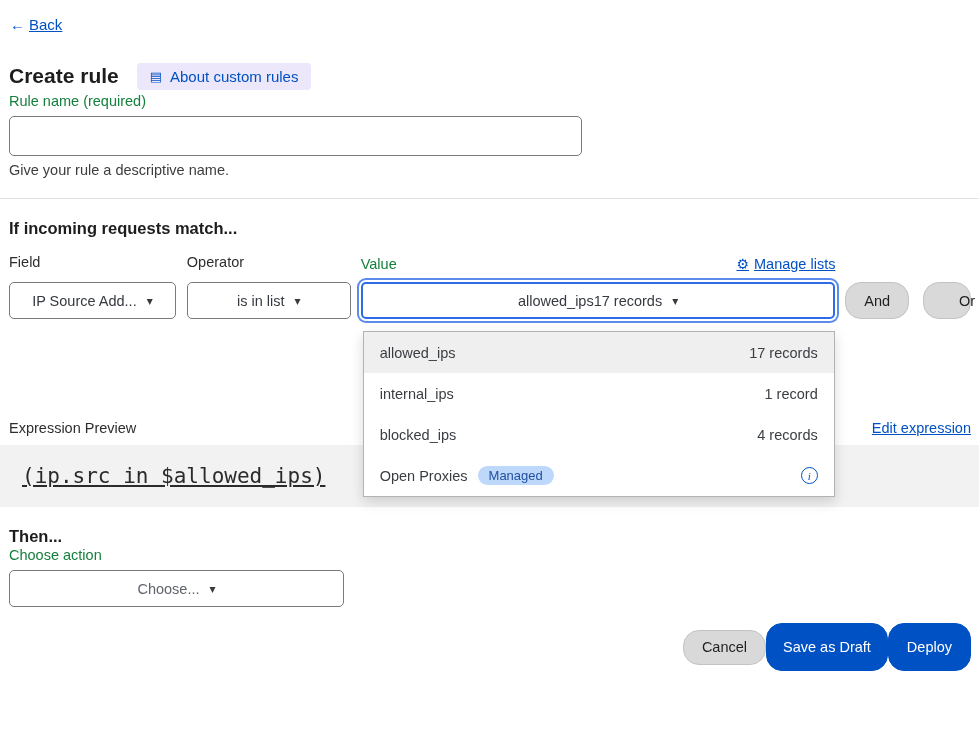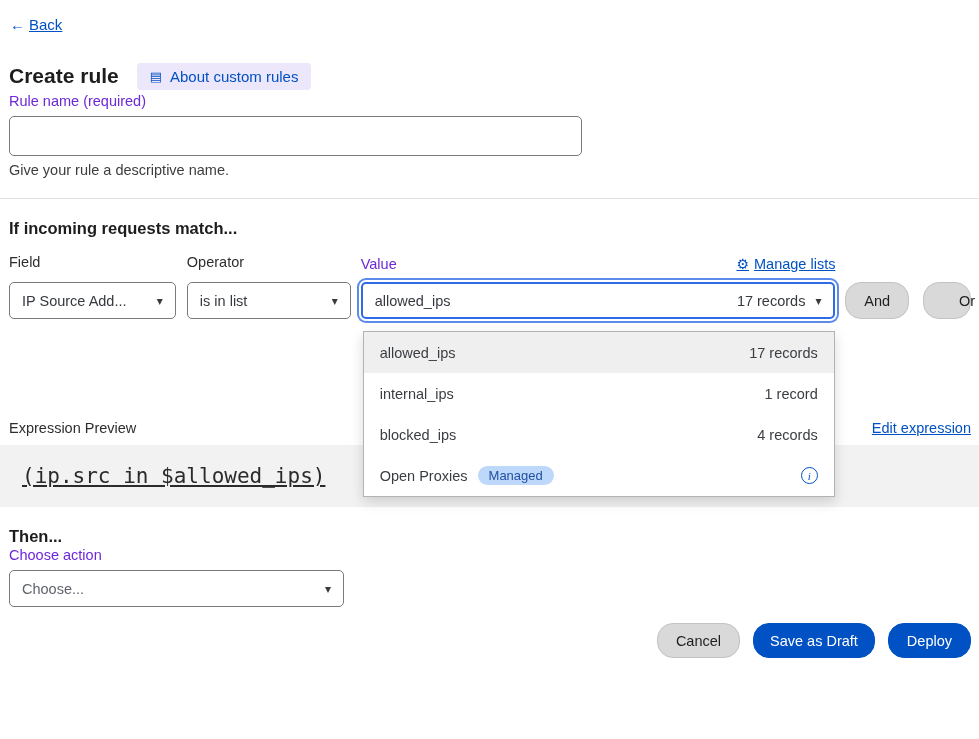--- a/index.html
+++ b/index.html
@@ -38,21 +38,21 @@
     margin-left: 18px;
     background: #ece7fa;
     color: #0051c3;
     font-size: 15px;
     padding: 5px 13px;
     border-radius: 4px;
     text-decoration: none;
   }
   .about-badge .badge-icon { font-size: 13px; }
 
-  .section-label { font-size: 14.5px; color: #6d28d9; }
+  .section-label { font-size: 14.5px; color: #15803d; }
   .rule-name-label { margin: 24px 0 0 9px; }
 
   .rule-name-input {
     display: block;
     margin: 6px 0 0 9px;
     width: 573px;
     height: 40px;
     border: 1px solid #7b7b7b;
     border-radius: 5px;
     font-size: 14.5px;
@@ -83,21 +83,21 @@
   .manage-lists-link { font-size: 14.5px; display: inline-flex; align-items: center; gap: 5px; }
   .manage-lists-link .gear { text-decoration: none; font-size: 14px; }
 
   .select-box {
     height: 37px;
     border: 1px solid #7b7b7b;
     border-radius: 5px;
     background: #fff;
     display: flex;
     align-items: center;
-    justify-content: space-between;
+    justify-content: center;
     padding: 0 12px;
     font-size: 14.5px;
     color: #36393f;
     cursor: pointer;
   }
   .select-box .chevron { color: #3a3a3a; font-size: 12px; margin-left: 10px; }
   .select-right { display: flex; align-items: center; }
   .select-meta { color: #36393f; }
 
   .select-box.focused {
@@ -191,29 +191,28 @@
 
   .choose-action-label { margin: 14px 0 0 9px; }
   .action-select { margin: 6px 0 0 9px; width: 335px; }
   .placeholder-text { color: #5f636b; }
 
   
   .footer-row {
     display: flex;
     justify-content: flex-end;
     align-items: center;
-    gap: 13px;
     margin-top: 16px;
     padding-right: 8px;
   }
   .btn-blue {
     background: #0051c3;
     border: 1px solid #0051c3;
     color: #ffffff;
-    height: 35px;
+    height: 48px;
   }
   .cancel-btn { height: 35px; padding: 0 18px; }
   .save-draft-btn { padding: 0 16px; }
   .deploy-btn { padding: 0 18px; }
 </style>
 </head>
 <body>
 
 <div class="page">
 

